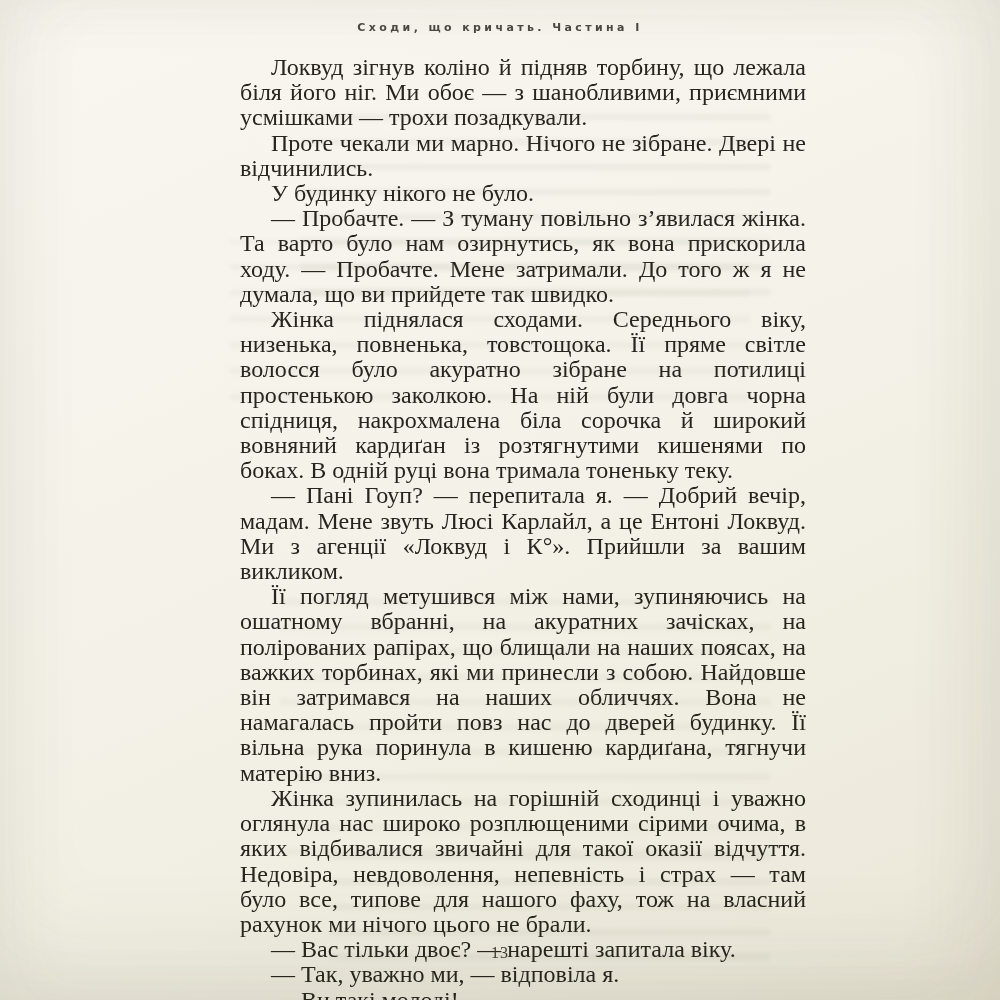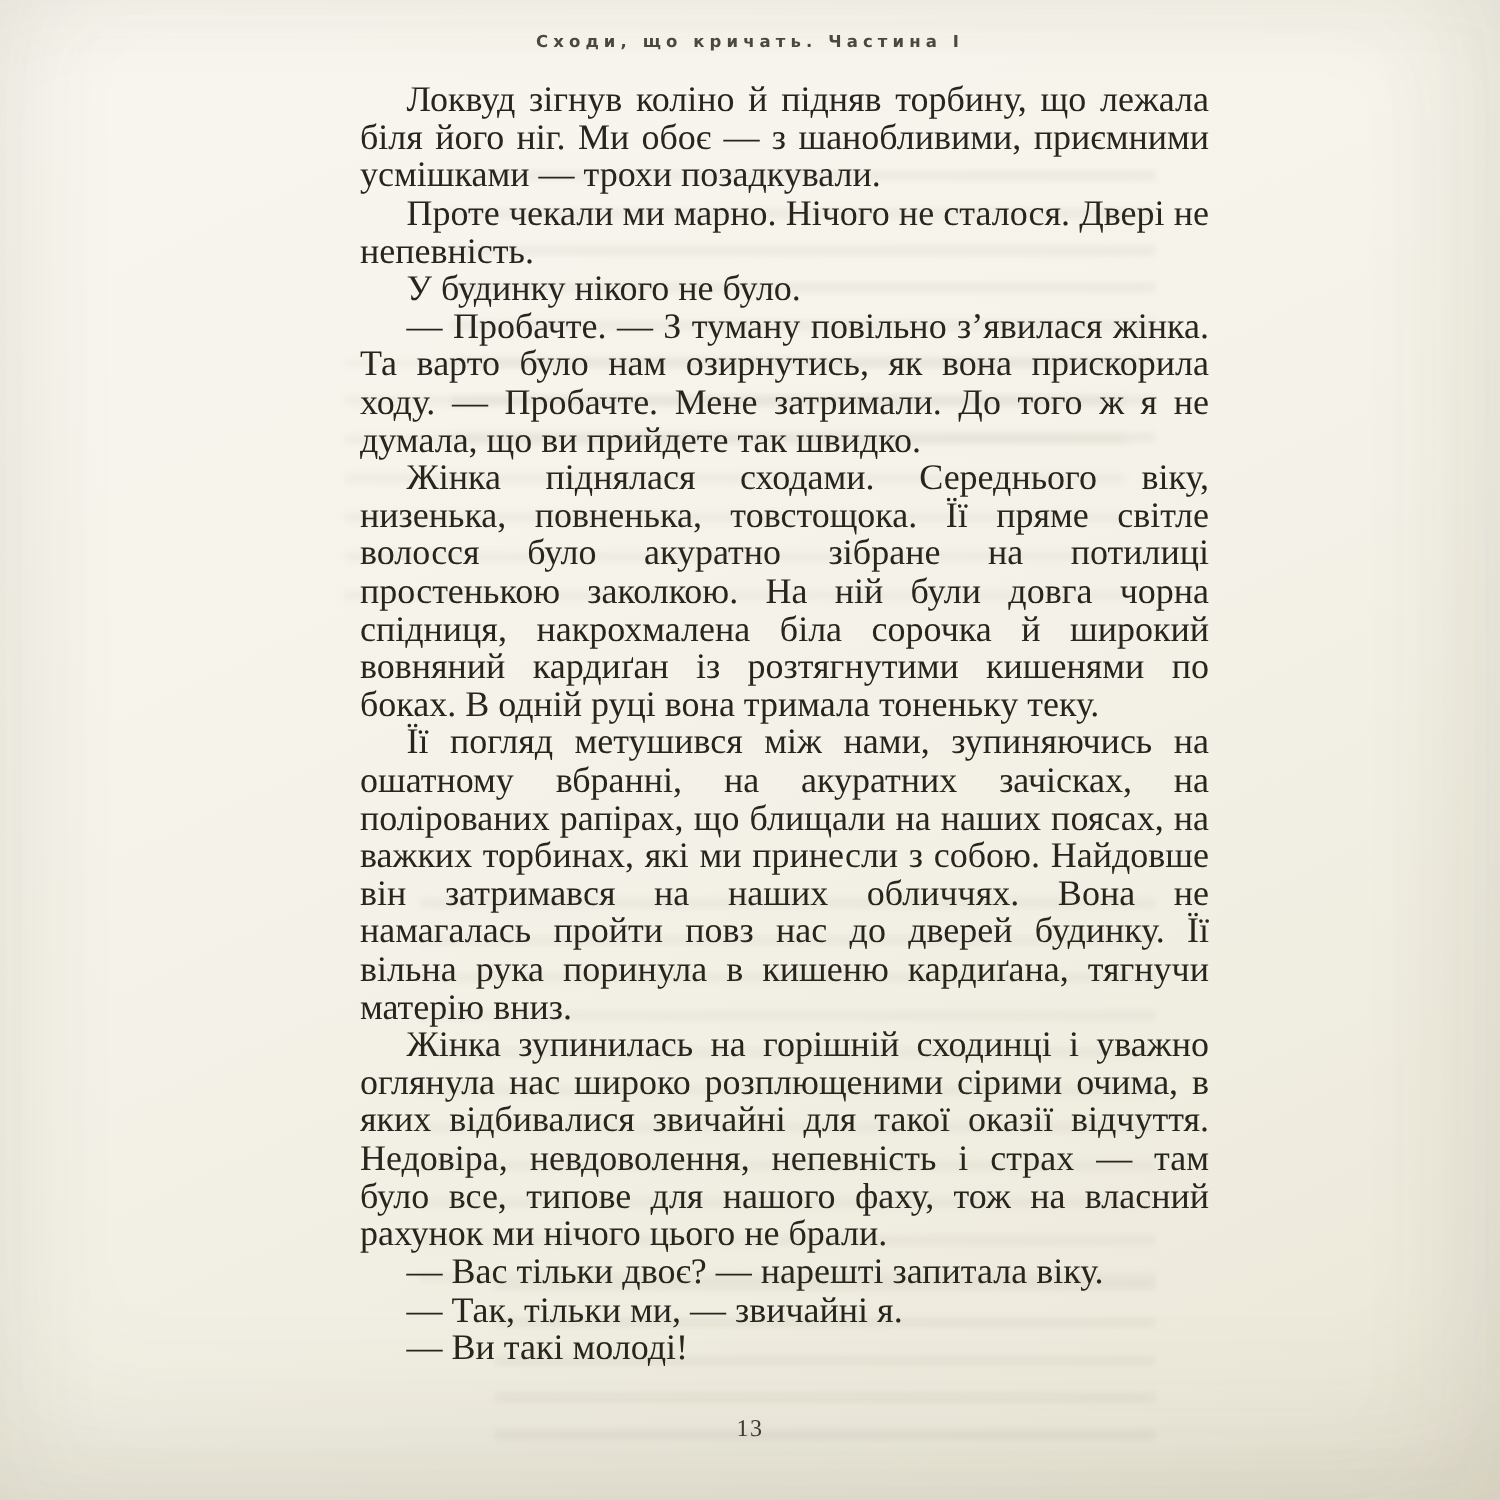--- a/index.html
+++ b/index.html
@@ -81,25 +81,26 @@
 </head>
 <body>
 
 <div class="page">
   <div class="showthrough"></div>
 
   <div class="running-header">Сходи, що кричать. Частина I</div>
 
   <div class="text-block">
     <p>Локвуд зігнув коліно й підняв торбину, що лежала біля його ніг. Ми обоє — з шанобливими, приємними усмішками — трохи позадкували.</p>
-    <p>Проте чекали ми марно. Нічого не сталося. Двері не непевність.</p>
+    <p>Проте чекали ми марно. Нічого не зібране. Двері не відчинились.</p>
     <p>У будинку нікого не було.</p>
     <p>— Пробачте. — З туману повільно з’явилася жінка. Та варто було нам озирнутись, як вона прискорила ходу. — Пробачте. Мене затримали. До того ж я не думала, що ви прийдете так швидко.</p>
     <p>Жінка піднялася сходами. Середнього віку, низенька, повненька, товстощока. Її пряме світле волосся було акуратно зібране на потилиці простенькою заколкою. На ній були довга чорна спідниця, накрохмалена біла сорочка й широкий вовняний кардиґан із розтягнутими кишенями по боках. В одній руці вона тримала тоненьку теку.</p>
+    <p>— Пані Гоуп? — перепитала я. — Добрий вечір, мадам. Мене звуть Люсі Карлайл, а це Ентоні Локвуд. Ми з агенції «Локвуд і К°». Прийшли за вашим викликом.</p>
     <p>Її погляд метушився між нами, зупиняючись на ошатному вбранні, на акуратних зачісках, на полірованих рапірах, що блищали на наших поясах, на важких торбинах, які ми принесли з собою. Найдовше він затримався на наших обличчях. Вона не намагалась пройти повз нас до дверей будинку. Її вільна рука поринула в кишеню кардиґана, тягнучи матерію вниз.</p>
     <p>Жінка зупинилась на горішній сходинці і уважно оглянула нас широко розплющеними сірими очима, в яких відбивалися звичайні для такої оказії відчуття. Недовіра, невдоволення, непевність і страх — там було все, типове для нашого фаху, тож на власний рахунок ми нічого цього не брали.</p>
     <p>— Вас тільки двоє? — нарешті запитала віку.</p>
-    <p>— Так, тільки ми, — звичайні я.</p>
+    <p>— Так, уважно ми, — відповіла я.</p>
     <p>— Ви такі молоді!</p>
   </div>
 
   <div class="page-number">13</div>
 </div>
 
 </body></html>

